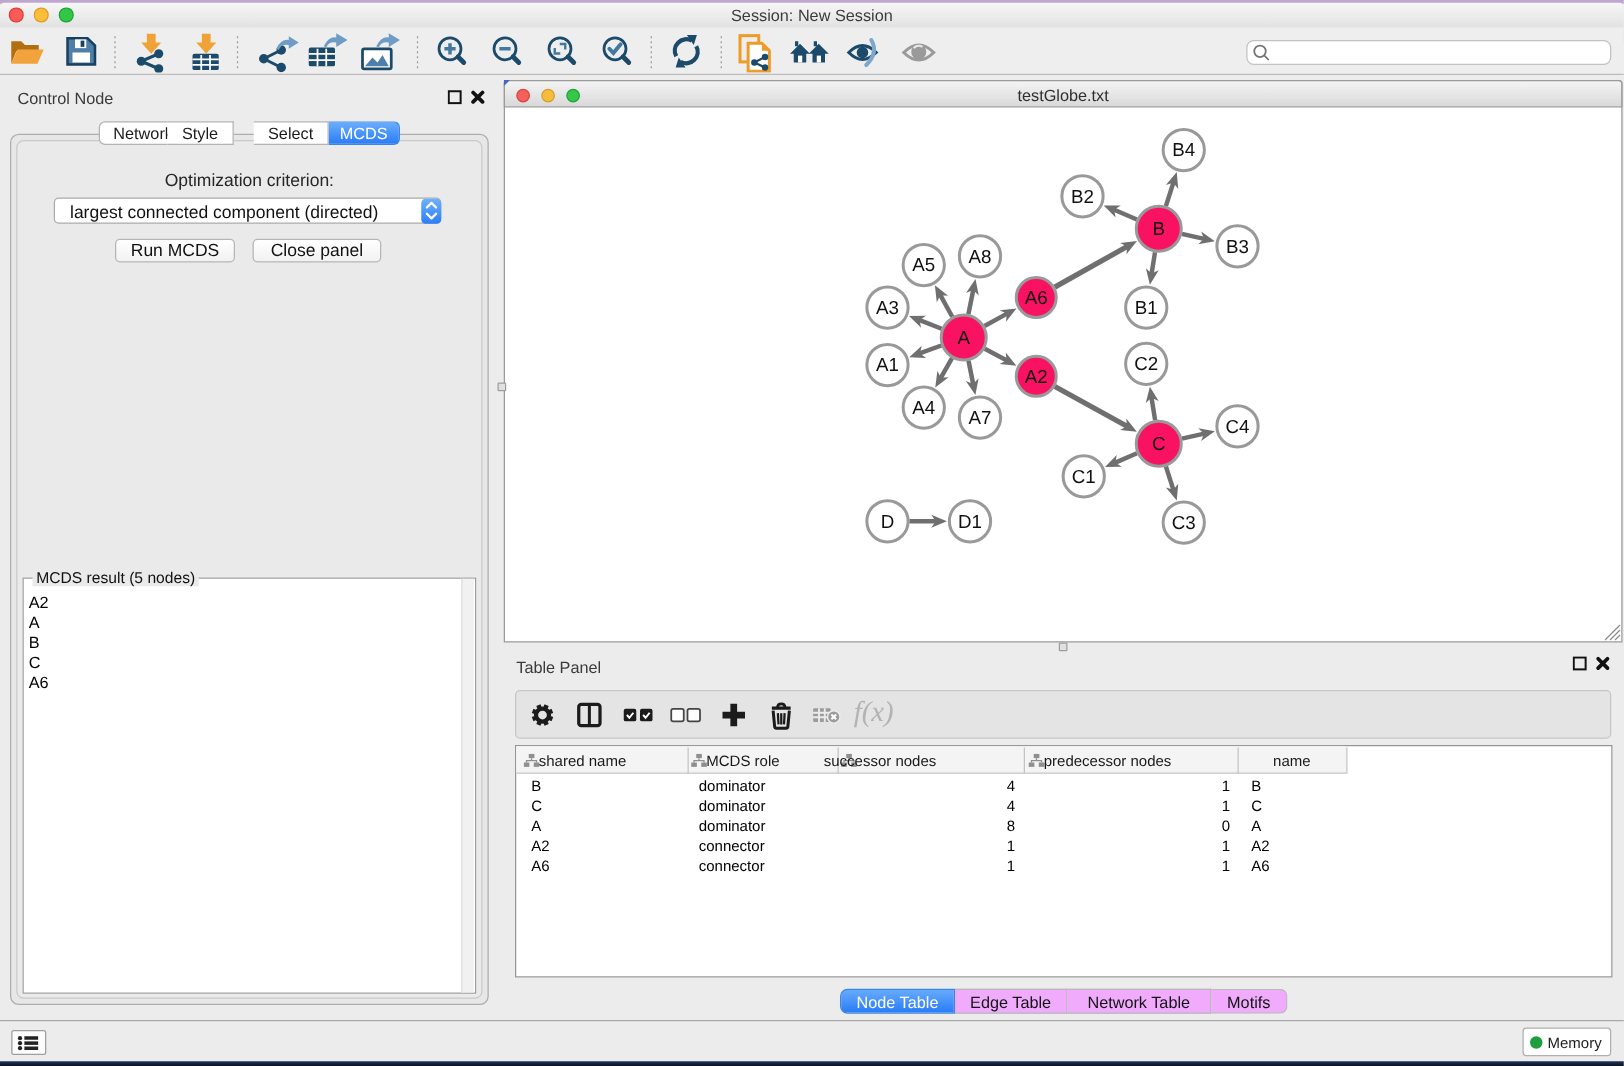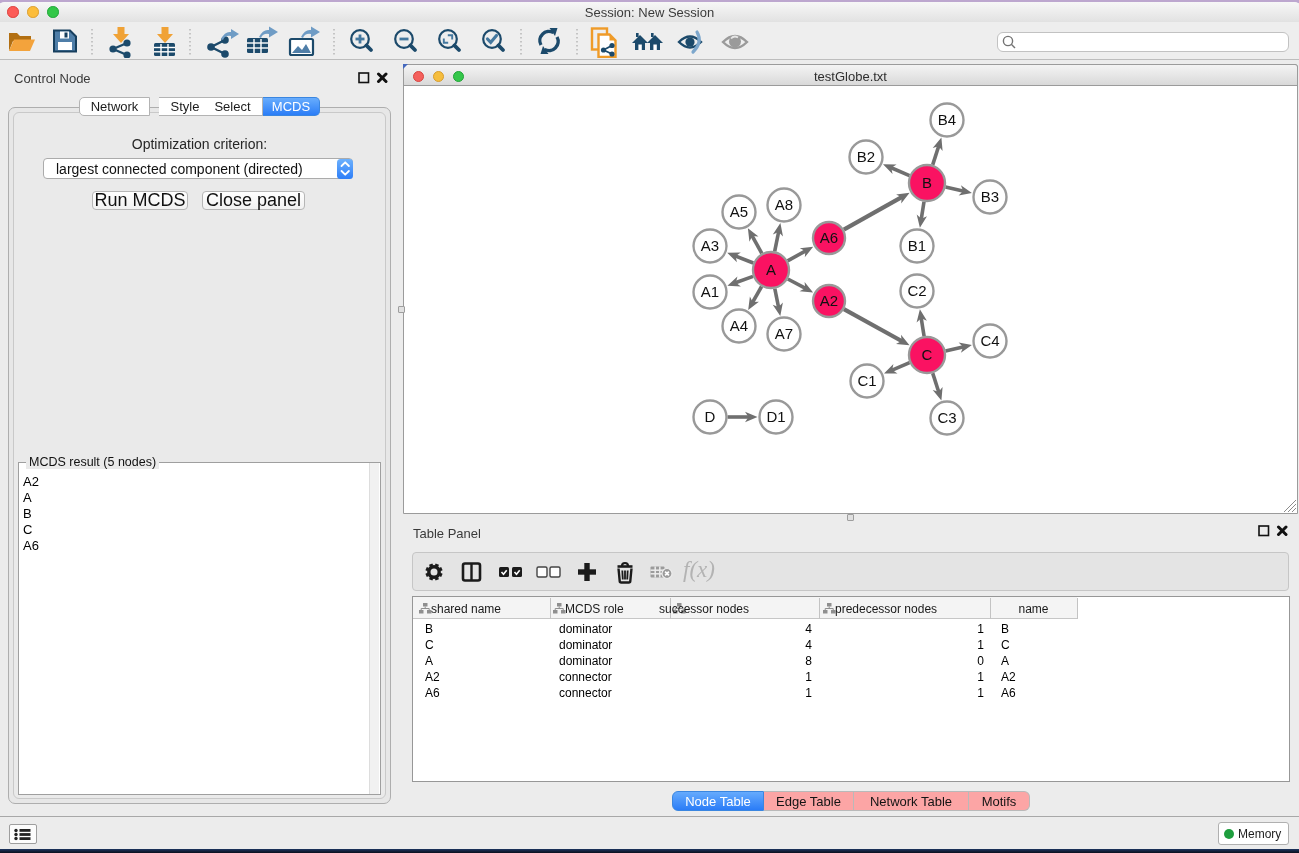--- a/index.html
+++ b/index.html
@@ -10,21 +10,21 @@
 .tl {position:absolute;top:4.2px;width:11.5px;height:11.5px;border-radius:50%}
 #toolbar {left:0;top:22px;width:1299px;height:38px;background:#eeeeee;border-bottom:1px solid #bdbdbd}
 #search {left:997px;top:32px;width:292px;height:20px;background:#fff;border:1px solid #c2c2c2;border-radius:6px}
 #cptitle {left:14px;top:71px;font-size:13px;color:#3a3a3a}
 #cpbox {left:8px;top:107px;width:383px;height:697px;border:1px solid #aeaeae;border-radius:7px;background:#e7e7e7}
 #cpbox2 {left:13px;top:112px;width:373px;height:687px;border:1px solid #c9c9c9;border-radius:6px;background:#eaeaea}
 .tabseg {position:absolute;top:97px;height:19px;background:#fff;border:1px solid #b3b3b3;border-left:none;font-size:13px;color:#1c1c1c;text-align:center;line-height:18px}
 #optlab {left:0px;top:136px;width:399px;text-align:center;font-size:14px;color:#262626}
 #combo {left:43px;top:158px;width:310px;height:21px;background:#fff;border:1px solid #ababab;border-radius:4px;font-size:14px;color:#111;line-height:20px;padding-left:12px}
 #combostep {left:336.5px;top:158.5px;width:16.5px;height:20px;border-radius:3.5px;background:linear-gradient(#6db1fd,#2d7ef8)}
-.btn {position:absolute;top:191px;height:19px;background:linear-gradient(#ffffff,#f1f1f1);border:1px solid #b6b6b6;border-radius:4px;font-size:18px;color:#111;text-align:center;line-height:17px}
+.btn {position:absolute;top:191px;height:19px;background:linear-gradient(#ffffff,#f1f1f1);border:1px solid #b6b6b6;border-radius:4px;font-size:14px;color:#111;text-align:center;line-height:17px}
 #grp {left:18px;top:462px;width:363px;height:333px;border:1px solid #9f9f9f;background:#fff}
 #grplab {left:26px;top:455px;font-size:12.5px;color:#111;background:#eaeaea;padding:0 3px}
 #grpsb {left:369px;top:463px;width:10px;height:331px;background:#f1f1f1;border-left:1px solid #ddd}
 .li {position:absolute;left:23px;font-size:13px;color:#000}
 #statusbar {left:0;top:816px;width:1299px;height:33px;background:#ececec;border-top:1px solid #a8a8a8}
 #listbtn {left:9px;top:824px;width:28px;height:20px;background:#fcfcfc;border:1px solid #9e9e9e;border-radius:2px}
 #memchip {left:1218px;top:822px;width:71px;height:23px;background:#fff;border:1px solid #b0b0b0;border-radius:3px;font-size:12px;color:#1d1d1d;line-height:22px;padding-left:19px}
 #memdot {left:1224px;top:829px;width:10px;height:10px;border-radius:50%;background:#1e9e3e}
 #bottomstrip {left:0;top:849px;width:1299px;height:4px;background:linear-gradient(#1d3560,#0a0f1c)}
 #netwin {left:403px;top:64px;width:895px;height:450px;background:#fff;border:1px solid #9b9b9b;border-radius:3px 3px 0 0}
@@ -32,21 +32,21 @@
 #nettitle .t {position:absolute;left:0;right:0;top:4px;text-align:center;font-size:13px;color:#2e2e2e}
 .tl2 {position:absolute;top:5.5px;width:11px;height:11px;border-radius:50%}
 #tptitle {left:413px;top:526px;font-size:13px;color:#3a3a3a}
 #tptool {left:412px;top:552px;width:877px;height:39px;background:#e4e4e4;border:1px solid #c6c6c6;border-radius:4px}
 #fx {left:683px;top:557px;font-family:"Liberation Serif",serif;font-style:italic;font-size:23px;color:#b3b3b3}
 #tbl {left:412px;top:596px;width:878px;height:186px;background:#fff;border:1px solid #979797}
 #thead {left:413px;top:597px;width:664px;height:22px;background:#f4f4f4;border-bottom:1px solid #c6c6c6}
 .hdiv {position:absolute;top:598px;height:21px;width:1px;background:#c3c3c3}
 .hlab {position:absolute;top:602px;font-size:12px;color:#1a1a1a}
 .cell {position:absolute;font-size:12px;color:#000}
-.tabs2 {position:absolute;top:791px;height:20px;background:#fca5a5;border:1px solid #b9b9b9;border-left:none;font-size:13px;color:#141414;text-align:center;line-height:19px}
+.tabs2 {position:absolute;top:791px;height:20px;background:#f0abfc;border:1px solid #b9b9b9;border-left:none;font-size:13px;color:#141414;text-align:center;line-height:19px}
 .grip {position:absolute;width:7px;height:7px;background:#e0e0e0;border:1px solid #9e9e9e;border-radius:1px}
 </style></head>
 <body>
 <div id="screen">
 <div class="abs" id="topstrip"></div>
 <div class="abs" id="titlebar">
   <div class="tl" style="left:7.2px;background:#fc5b57;border:0.5px solid #dd3d39"></div>
   <div class="tl" style="left:27.2px;background:#fcbd3b;border:0.5px solid #dd9d2a"></div>
   <div class="tl" style="left:47.2px;background:#33c748;border:0.5px solid #1da534"></div>
   <div class="t">Session: New Session</div>
@@ -162,21 +162,21 @@
 <svg class="abs" style="left:358px;top:72px" width="32" height="13">
       <rect x="1" y="1" width="9.5" height="9.5" fill="none" stroke="#111" stroke-width="1.6"></rect>
       <g stroke="#111" stroke-width="3" stroke-linecap="round">
         <line x1="20.5" y1="2" x2="28" y2="9.5"></line>
         <line x1="28" y1="2" x2="20.5" y2="9.5"></line>
       </g>
     </svg>
 <div class="abs" id="cpbox"></div>
 <div class="abs" id="cpbox2"></div>
 <div class="abs tabseg" style="left:79px;width:71px;border-left:1px solid #b3b3b3;border-radius:5px 0 0 5px">Network</div>
-<div class="abs tabseg" style="left:159px;width:53px">Style</div>
+<div class="abs tabseg" style="left:134px;width:53px">Style</div>
 <div class="abs tabseg" style="left:203px;width:60px">Select</div>
 <div class="abs tabseg" style="left:263px;width:57px;border-radius:0 5px 5px 0;background:linear-gradient(#68adfd,#2b7df7);color:#fff;border-color:#3a86e0">MCDS</div>
 <div class="abs" id="combo">largest connected component (directed)</div>
 <div class="abs" id="optlab">Optimization criterion:</div>
 <div class="abs" id="combostep"></div>
 <svg class="abs" style="left:336px;top:158px" width="18" height="21">
       <g stroke="#fff" stroke-width="1.8" fill="none" stroke-linecap="round" stroke-linejoin="round">
         <path d="M5.5,8 l3.7,-3.7 3.7,3.7"></path>
         <path d="M5.5,13 l3.7,3.7 3.7,-3.7"></path>
       </g>

